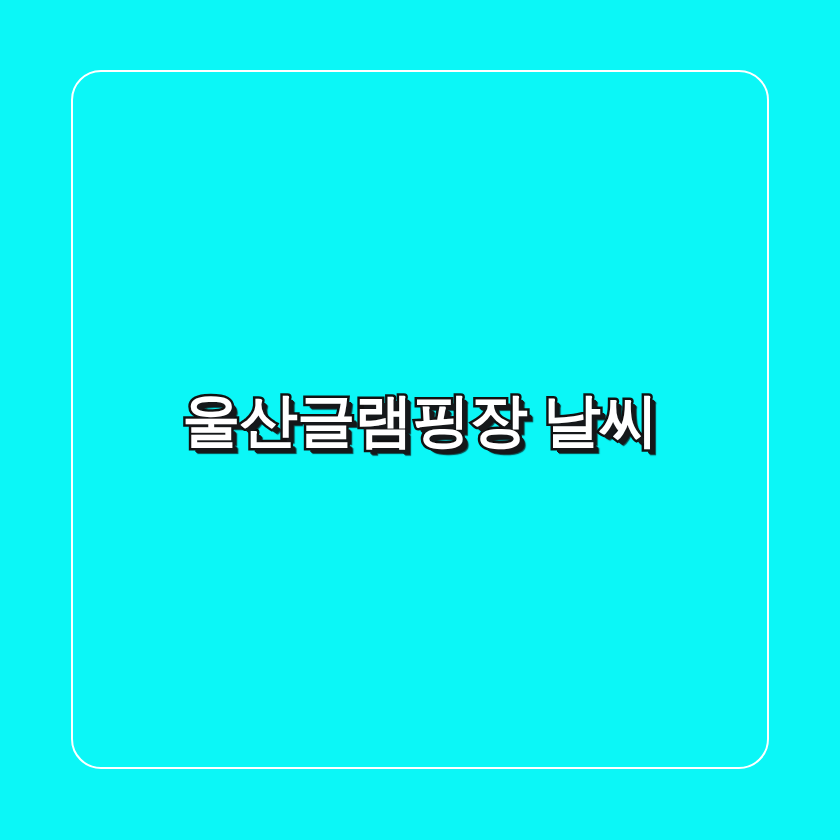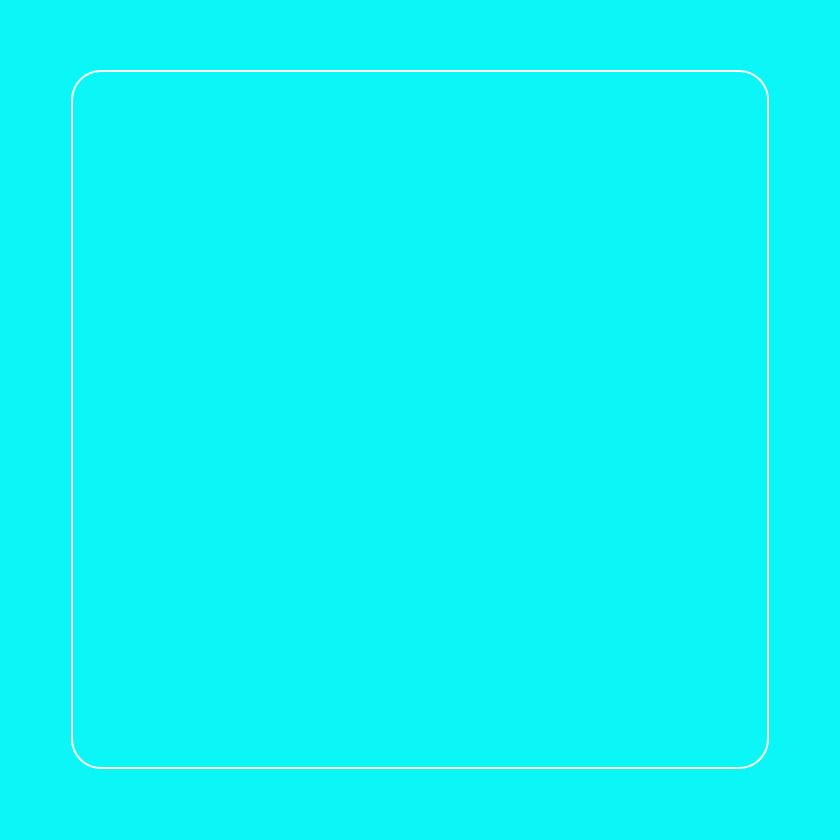--- a/index.html
+++ b/index.html
@@ -70,15 +70,16 @@
   }
 </style>
 </head>
 <body>
 
 <div id="card">
 
   <div id="frame"></div>
 
   <div id="headline">
+    <span class="headline-line">울산글램핑장 날씨</span>
   </div>
 
 </div>
 
 </body></html>

